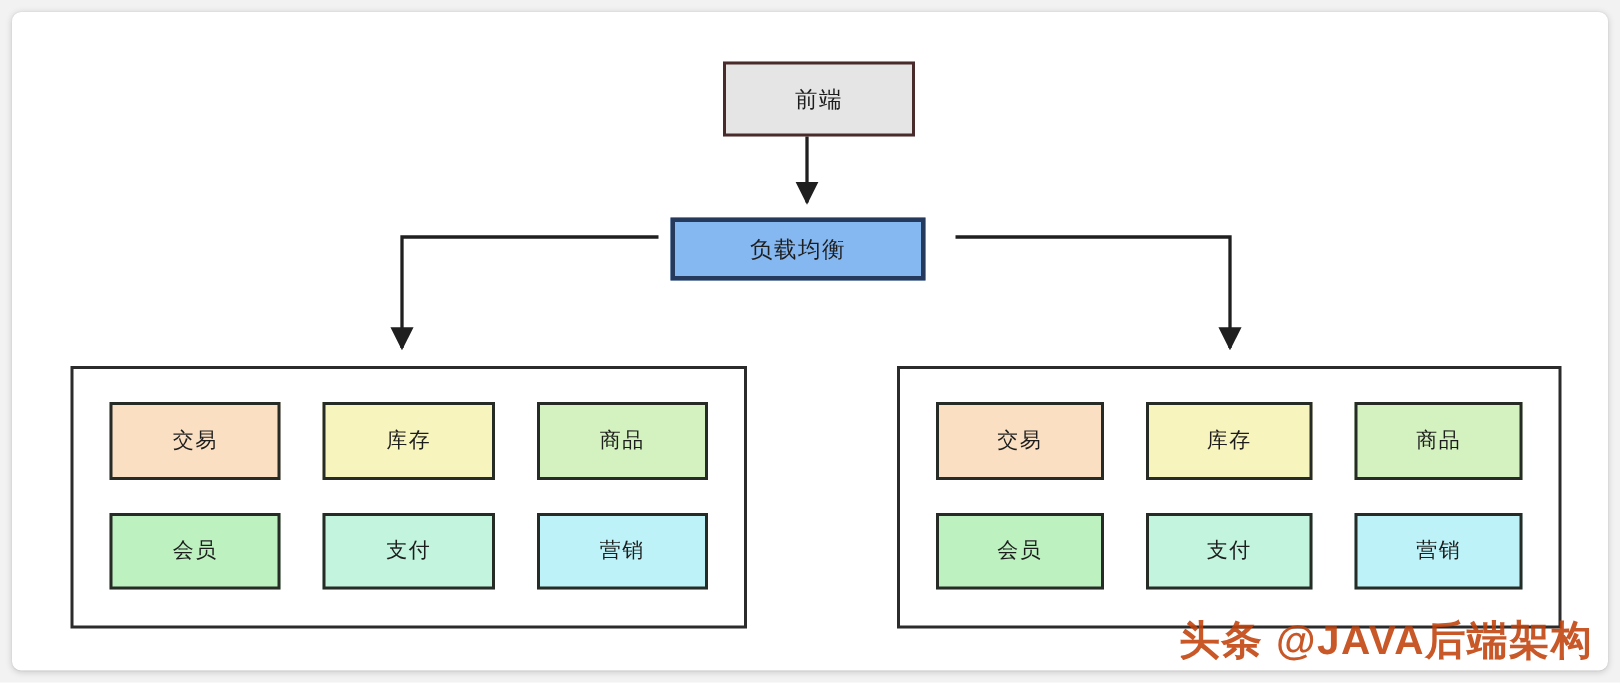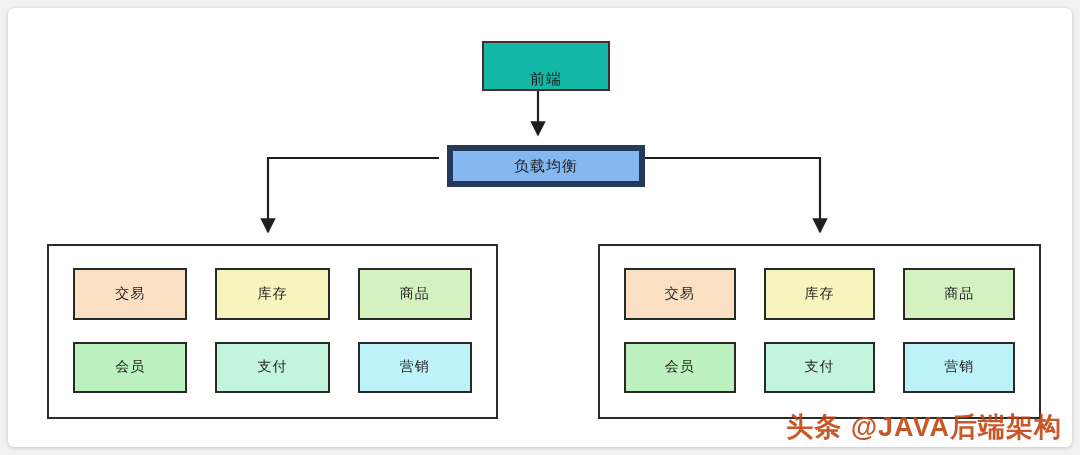--- a/index.html
+++ b/index.html
@@ -55,24 +55,24 @@
     top: 33px;
     width: 128px;
     height: 50px;
     background: #f9c4ca;
     border: 2px solid #4a2b2b;
   }
 
   .node-lb {
     left: 439px;
     top: 137px;
-    width: 198px;
+    width: 170px;
     height: 42px;
     background: #85b7f0;
-    border: 6px solid #6d28d9;
+    border: 3px solid #6d28d9;
   }
 
   
   .cluster {
     position: absolute;
     box-sizing: border-box;
     background: #ffffff;
     border: 2px solid #2b2b2b;
     top: 236px;
     height: 175px;
@@ -133,21 +133,21 @@
       </marker>
     </defs>
 
     <path d="M 530 75 L 530 127" fill="none" stroke="#1f1f1f" stroke-width="2.2" marker-end="url(#arrowhead)"></path>
 
     <path d="M 431 150 L 260 150 L 260 224" fill="none" stroke="#1f1f1f" stroke-width="2.2" marker-end="url(#arrowhead)"></path>
 
     <path d="M 629 150 L 812 150 L 812 224" fill="none" stroke="#1f1f1f" stroke-width="2.2" marker-end="url(#arrowhead)"></path>
   </svg>
 
-  <div class="node node-frontend" style="background: #14b8a6; border-color: rgb(74, 43, 43); align-items: flex-end;">
+  <div class="node node-frontend" style="background: #e5e5e5; border-color: rgb(74, 43, 43);">
     <span>前端</span>
   </div>
 
   <div class="node node-lb" style="background: rgb(133, 183, 240); border-color: rgb(36, 57, 92);">
     <span>负载均衡</span>
   </div>
 
   <div class="cluster cluster-left">
     <div class="svc-grid">
       <div class="svc" style="background: rgb(250, 223, 194);">

